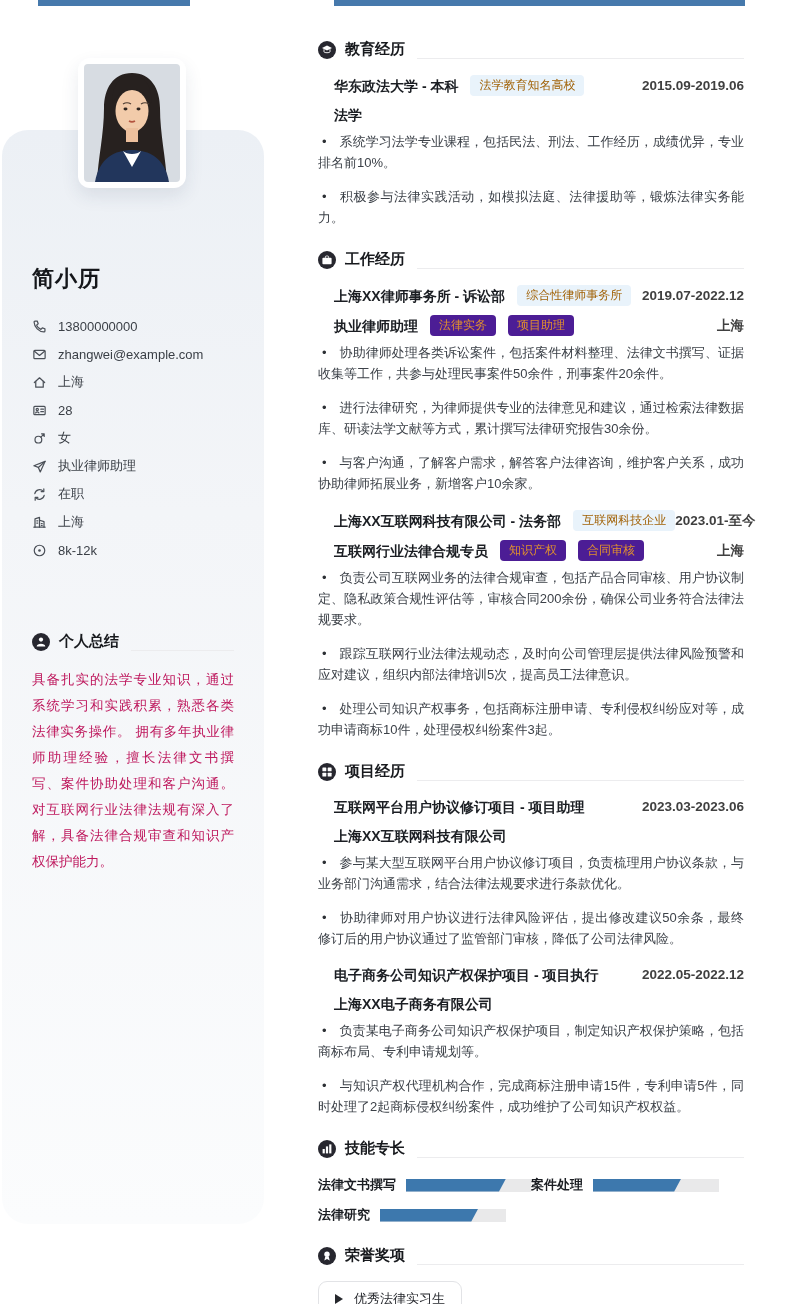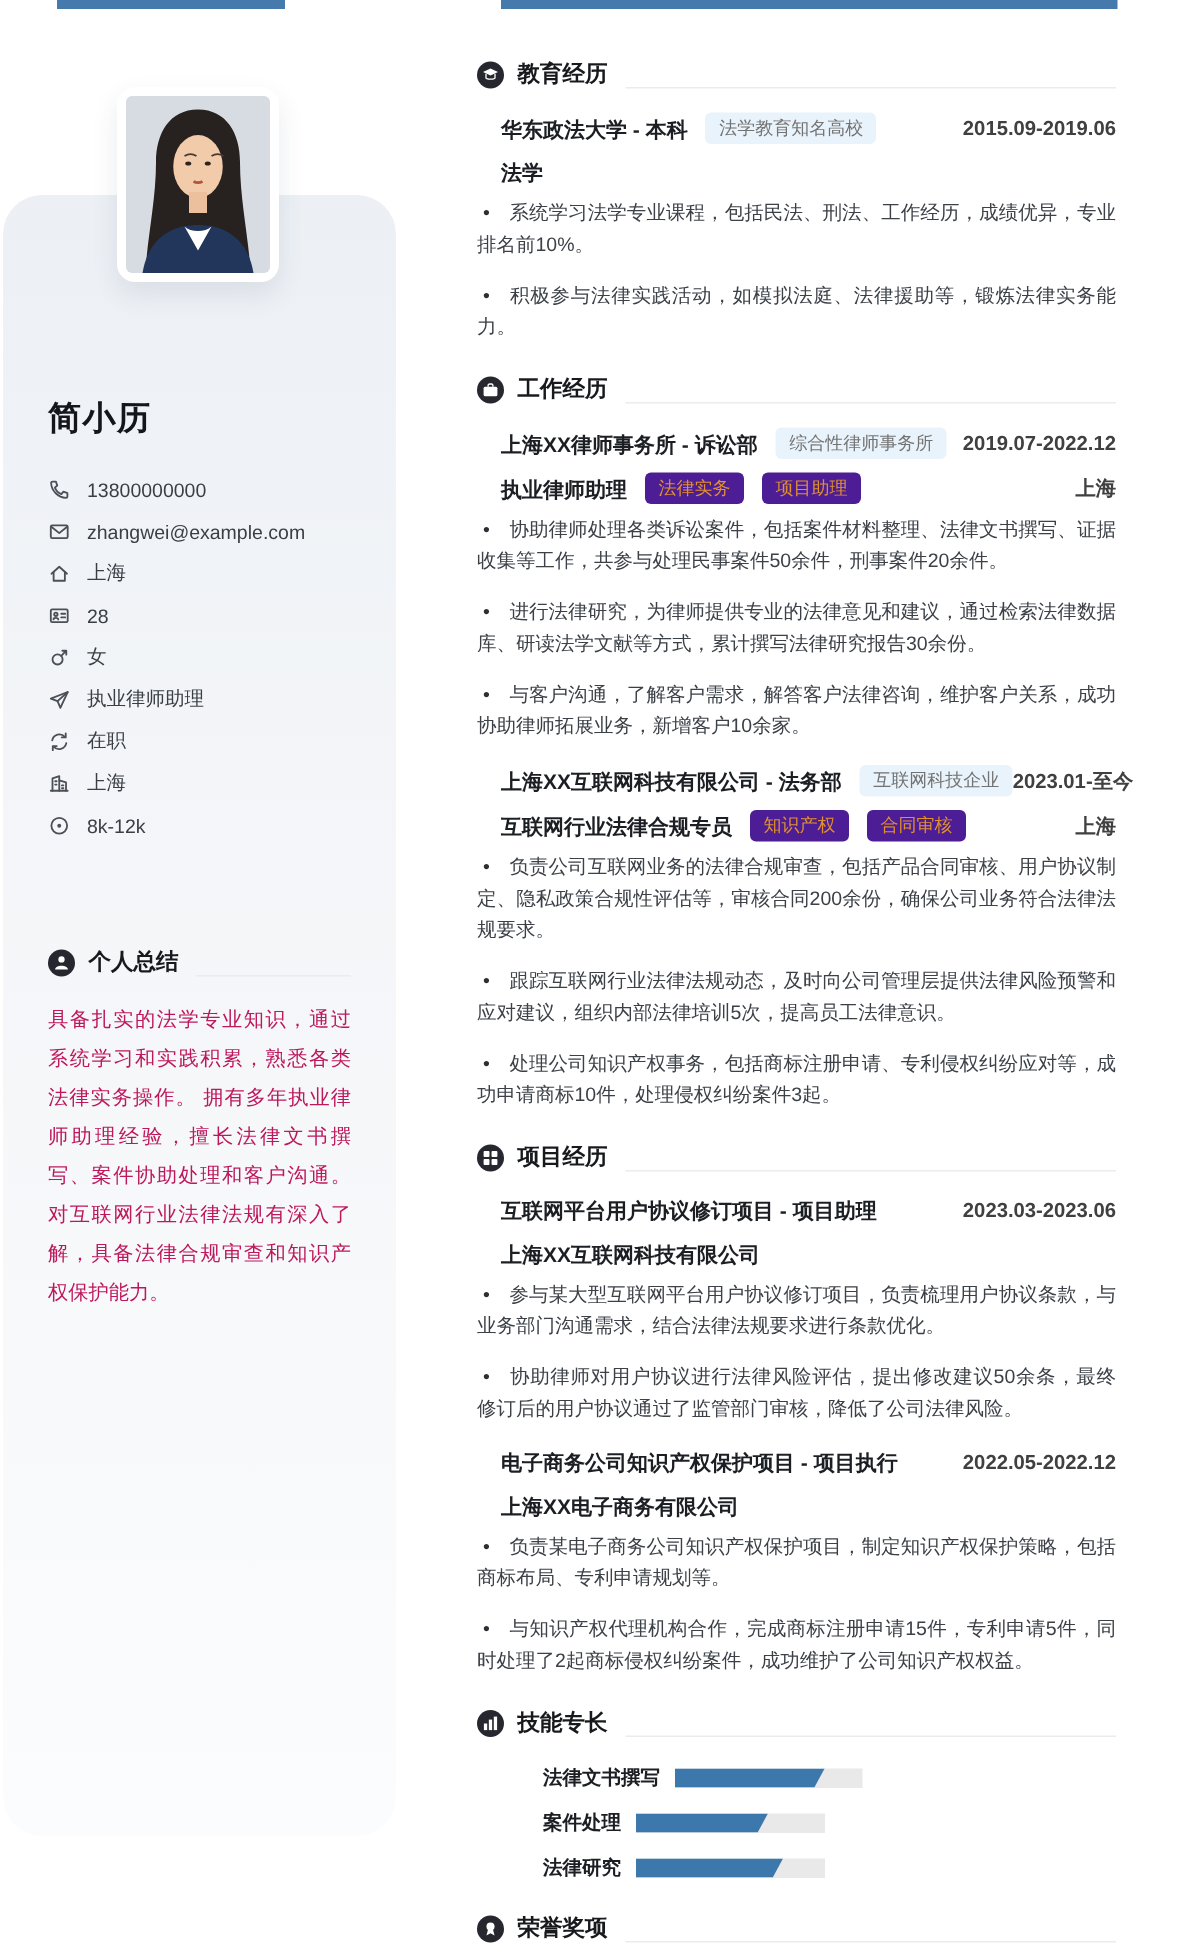--- a/index.html
+++ b/index.html
@@ -43,28 +43,28 @@
 
   
   .main{position:absolute;left:318px;top:0;width:426px;padding-top:40px;}
   .section{margin-top:22px;}
   .section.first{margin-top:0;}
 
   .entry-row{display:flex;align-items:flex-end;margin-top:16px;line-height:20px;margin-left:16px;}
   .entry-row.sub{margin-top:9px;}
   .entry-org{font-size:14px;font-weight:bold;color:#1b1e23;white-space:nowrap;}
   .chip{font-size:12px;line-height:17px;padding:2px 9px;border-radius:4px;margin-left:12px;white-space:nowrap;}
-  .chip.blue{background:#e9f3fb;color:#737373;}
+  .chip.blue{background:#e9f3fb;color:#a16207;}
   .chip.orange{background:#4c1d95;color:#e0902e;}
   .entry-date{margin-left:auto;font-size:13.5px;font-weight:bold;color:#404040;white-space:nowrap;}
   .bullet{font-size:13px;line-height:21px;color:#3c4148;margin-top:6px;text-align:justify;}
   .bullet::before{content:"•";margin:0 13px 0 4px;color:#2c2f34;}
 
   
-  .skills-grid{display:flex;flex-wrap:wrap;margin-top:6px;margin-left:44px;}
+  .skills-grid{display:flex;flex-wrap:wrap;margin-top:6px;}
   .skill{display:flex;align-items:center;margin-top:12px;width:213px;}
   .skill-label{font-size:13px;font-weight:bold;color:#1b1e23;margin-right:10px;white-space:nowrap;}
   .skill-track{width:126px;height:13px;background:#e9e9ea;position:relative;overflow:hidden;}
   .skill-fill{height:100%;background:#3d78ad;clip-path:polygon(0 0,100% 0,calc(100% - 7px) 100%,0 100%);}
 
   
   .honor-chip{display:inline-flex;align-items:center;margin-top:16px;border:1px solid #e2e3e6;border-radius:9px;padding:8px 16px;background:#fff;font-size:13px;color:#26282d;cursor:pointer;}
   .honor-chip .tri{width:0;height:0;border-left:8px solid #26282d;border-top:5px solid transparent;border-bottom:5px solid transparent;margin-right:11px;}
 </style>
 </head>

